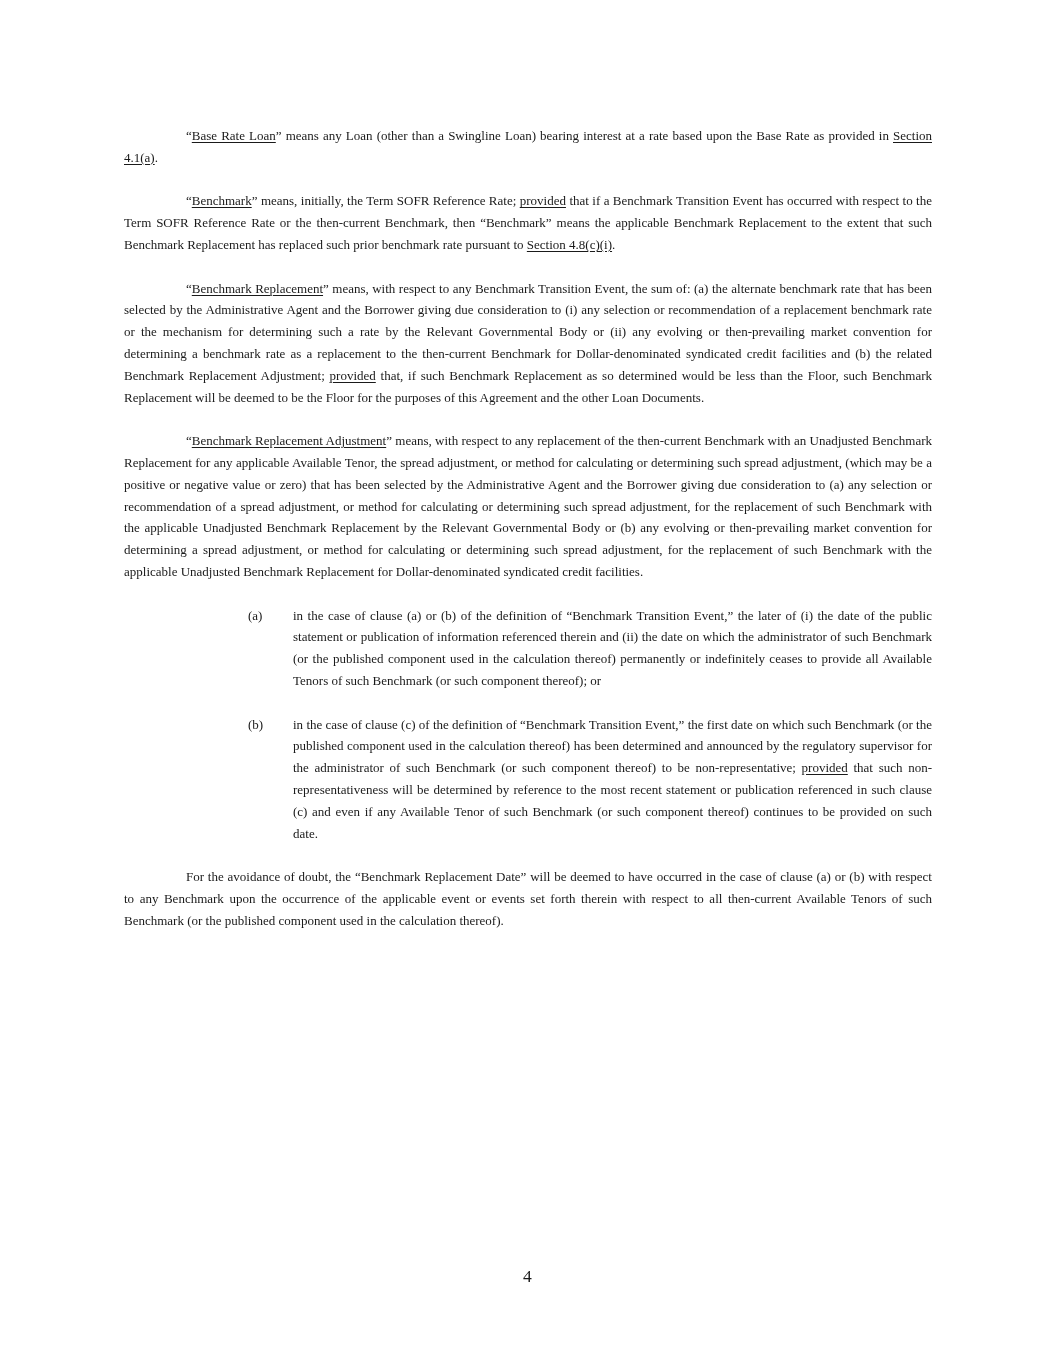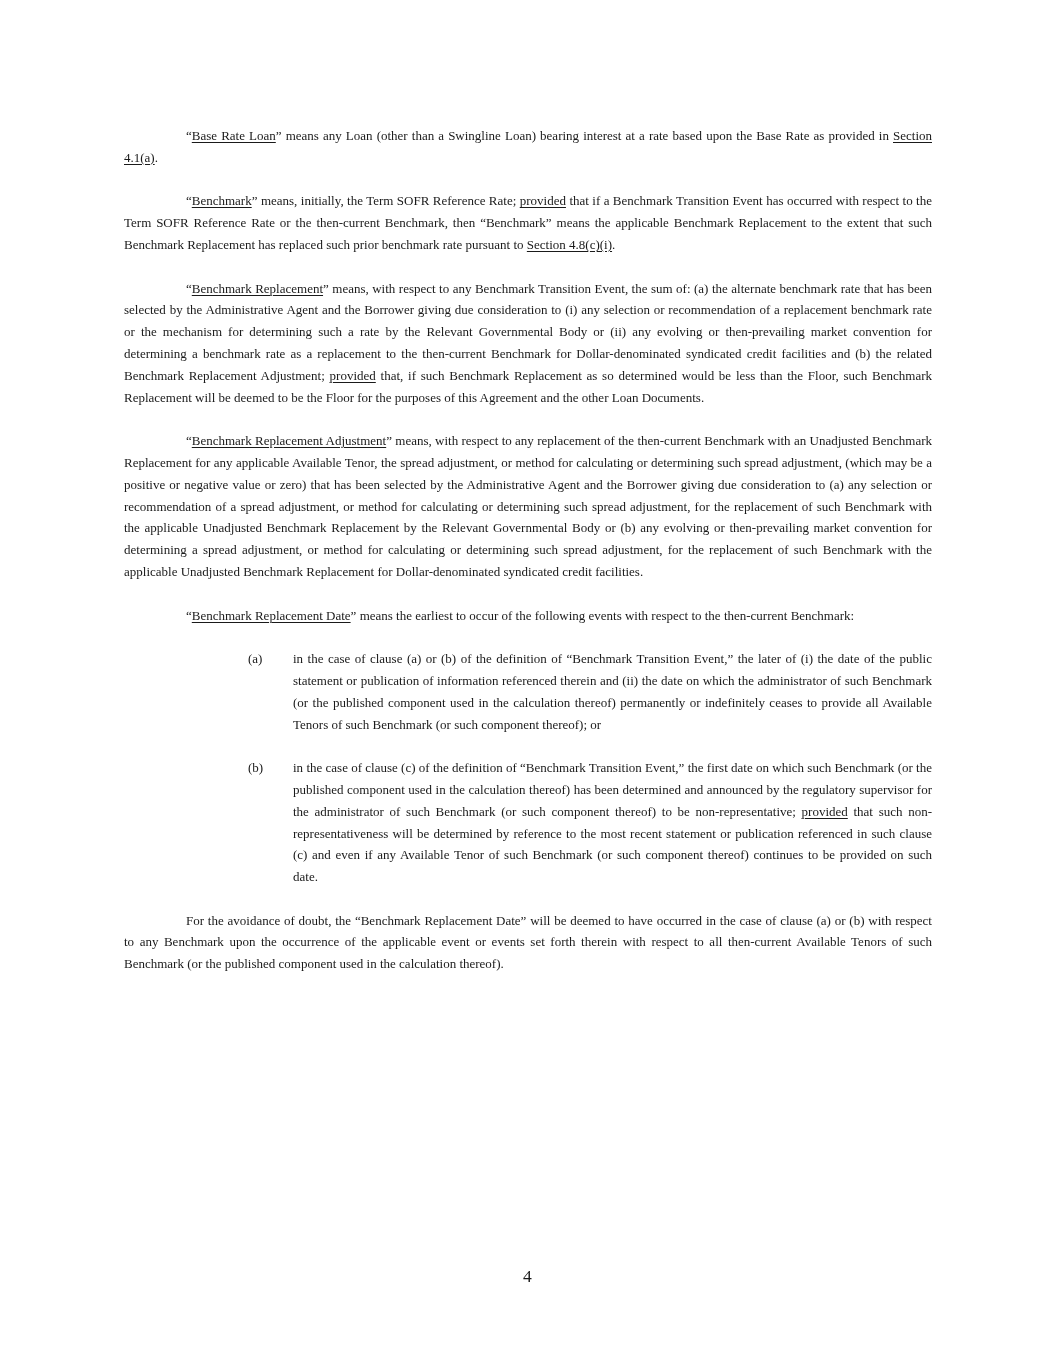--- a/index.html
+++ b/index.html
@@ -65,21 +65,20 @@
 </style>
 </head>
 <body>
 
 <div class="page">
   <div id="definitions">
       <p class="para"><span>“</span><span class="u">Base Rate Loan</span><span>” means any Loan (other than a Swingline Loan) bearing interest at a rate based upon the Base Rate as provided in </span><span class="u">Section 4.1(a)</span><span>.</span></p>
       <p class="para"><span>“</span><span class="u">Benchmark</span><span>” means, initially, the Term SOFR Reference Rate; </span><span class="u">provided</span><span> that if a Benchmark Transition Event has occurred with respect to the Term SOFR Reference Rate or the then-current Benchmark, then “Benchmark” means the applicable Benchmark Replacement to the extent that such Benchmark Replacement has replaced such prior benchmark rate pursuant to </span><span class="u">Section 4.8(c)(i)</span><span>.</span></p>
       <p class="para"><span>“</span><span class="u">Benchmark Replacement</span><span>” means, with respect to any Benchmark Transition Event, the sum of: (a) the alternate benchmark rate that has been selected by the Administrative Agent and the Borrower giving due consideration to (i) any selection or recommendation of a replacement benchmark rate or the mechanism for determining such a rate by the Relevant Governmental Body or (ii) any evolving or then-prevailing market convention for determining a benchmark rate as a replacement to the then-current Benchmark for Dollar-denominated syndicated credit facilities and (b) the related Benchmark Replacement Adjustment; </span><span class="u">provided</span><span> that, if such Benchmark Replacement as so determined would be less than the Floor, such Benchmark Replacement will be deemed to be the Floor for the purposes of this Agreement and the other Loan Documents.</span></p>
       <p class="para"><span>“</span><span class="u">Benchmark Replacement Adjustment</span><span>” means, with respect to any replacement of the then-current Benchmark with an Unadjusted Benchmark Replacement for any applicable Available Tenor, the spread adjustment, or method for calculating or determining such spread adjustment, (which may be a positive or negative value or zero) that has been selected by the Administrative Agent and the Borrower giving due consideration to (a) any selection or recommendation of a spread adjustment, or method for calculating or determining such spread adjustment, for the replacement of such Benchmark with the applicable Unadjusted Benchmark Replacement by the Relevant Governmental Body or (b) any evolving or then-prevailing market convention for determining a spread adjustment, or method for calculating or determining such spread adjustment, for the replacement of such Benchmark with the applicable Unadjusted Benchmark Replacement for Dollar-denominated syndicated credit facilities.</span></p>
-      <p class="para"><span>“</span><span class="u">Benchmark Replacement Date</span><span>” means the earliest to occur of the following events with respect to the then-current Benchmark:</span></p>
     </div>
   <ul class="list" id="date-events">
       <li class="list-item">
         <span class="list-marker">(a)</span>
         <span class="list-text"><span>in the case of clause (a) or (b) of the definition of “Benchmark Transition Event,” the later of (i) the date of the public statement or publication of information referenced therein and (ii) the date on which the administrator of such Benchmark (or the published component used in the calculation thereof) permanently or indefinitely ceases to provide all Available Tenors of such Benchmark (or such component thereof); or</span></span>
       </li>
       <li class="list-item">
         <span class="list-marker">(b)</span>
         <span class="list-text"><span>in the case of clause (c) of the definition of “Benchmark Transition Event,” the first date on which such Benchmark (or the published component used in the calculation thereof) has been determined and announced by the regulatory supervisor for the administrator of such Benchmark (or such component thereof) to be non-representative; </span><span class="u">provided</span><span> that such non-representativeness will be determined by reference to the most recent statement or publication referenced in such clause (c) and even if any Available Tenor of such Benchmark (or such component thereof) continues to be provided on such date.</span></span>
       </li>

